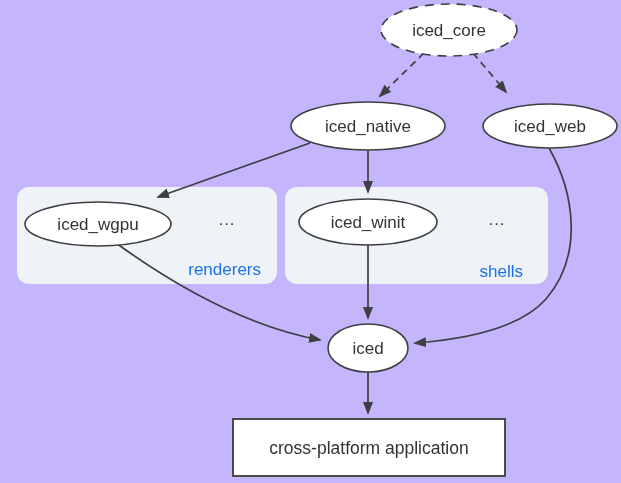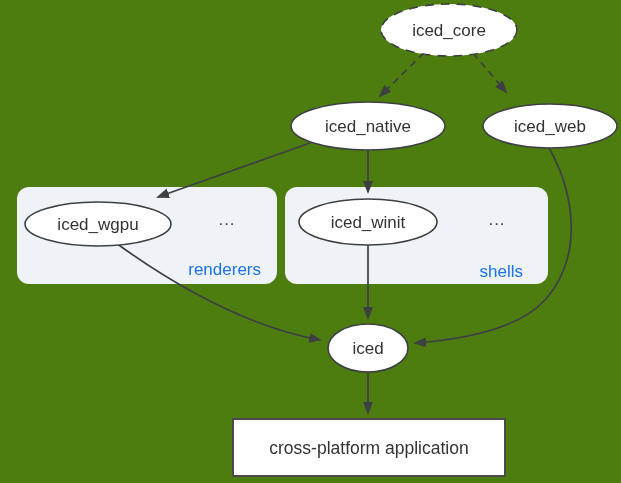--- a/index.html
+++ b/index.html
@@ -5,21 +5,21 @@
   html, body {
     margin: 0;
     padding: 0;
     background: #ffffff;
     font-family: "Liberation Sans", "DejaVu Sans", sans-serif;
   }
   .canvas {
     position: relative;
     width: 621px;
     height: 483px;
-    background: #4d7c0f;
+    background: #c4b5fd;
     overflow: hidden;
   }
   svg { display: block; }
   .edge {
     fill: none;
     stroke: #3d4043;
     stroke-width: 1.7;
   }
   .edge.dashed { stroke-dasharray: 7 5; }
   .node-ellipse {

